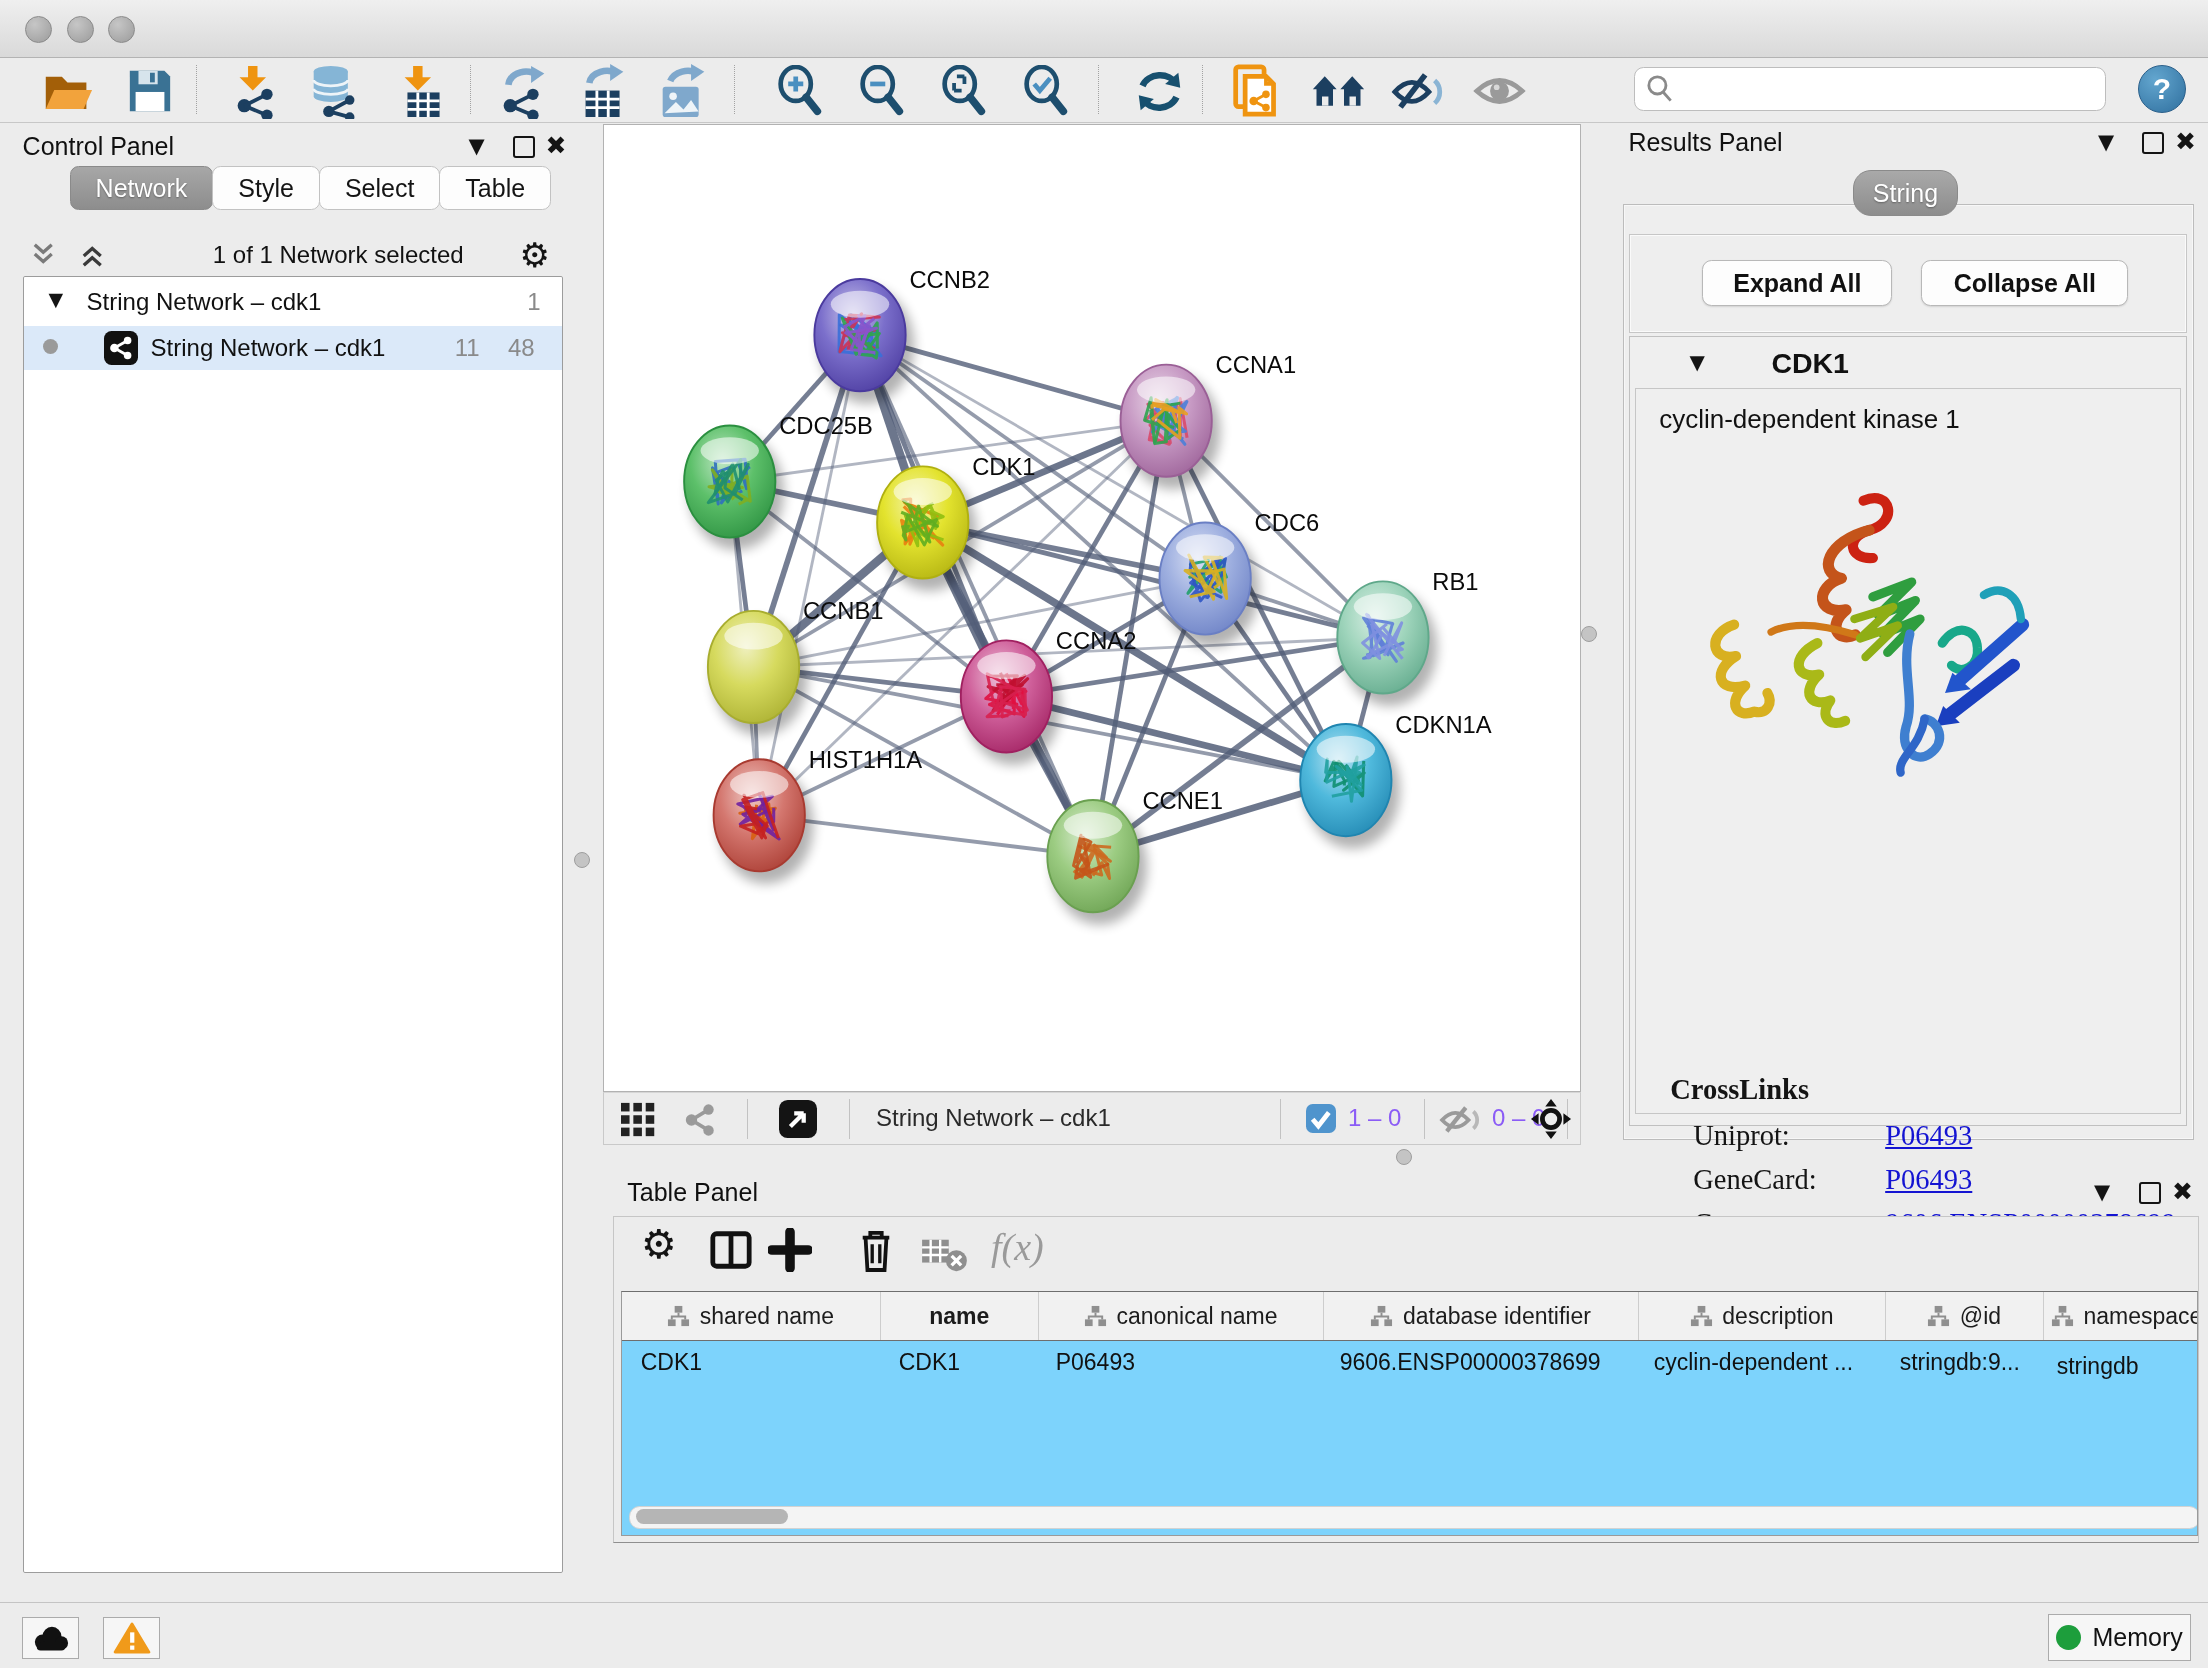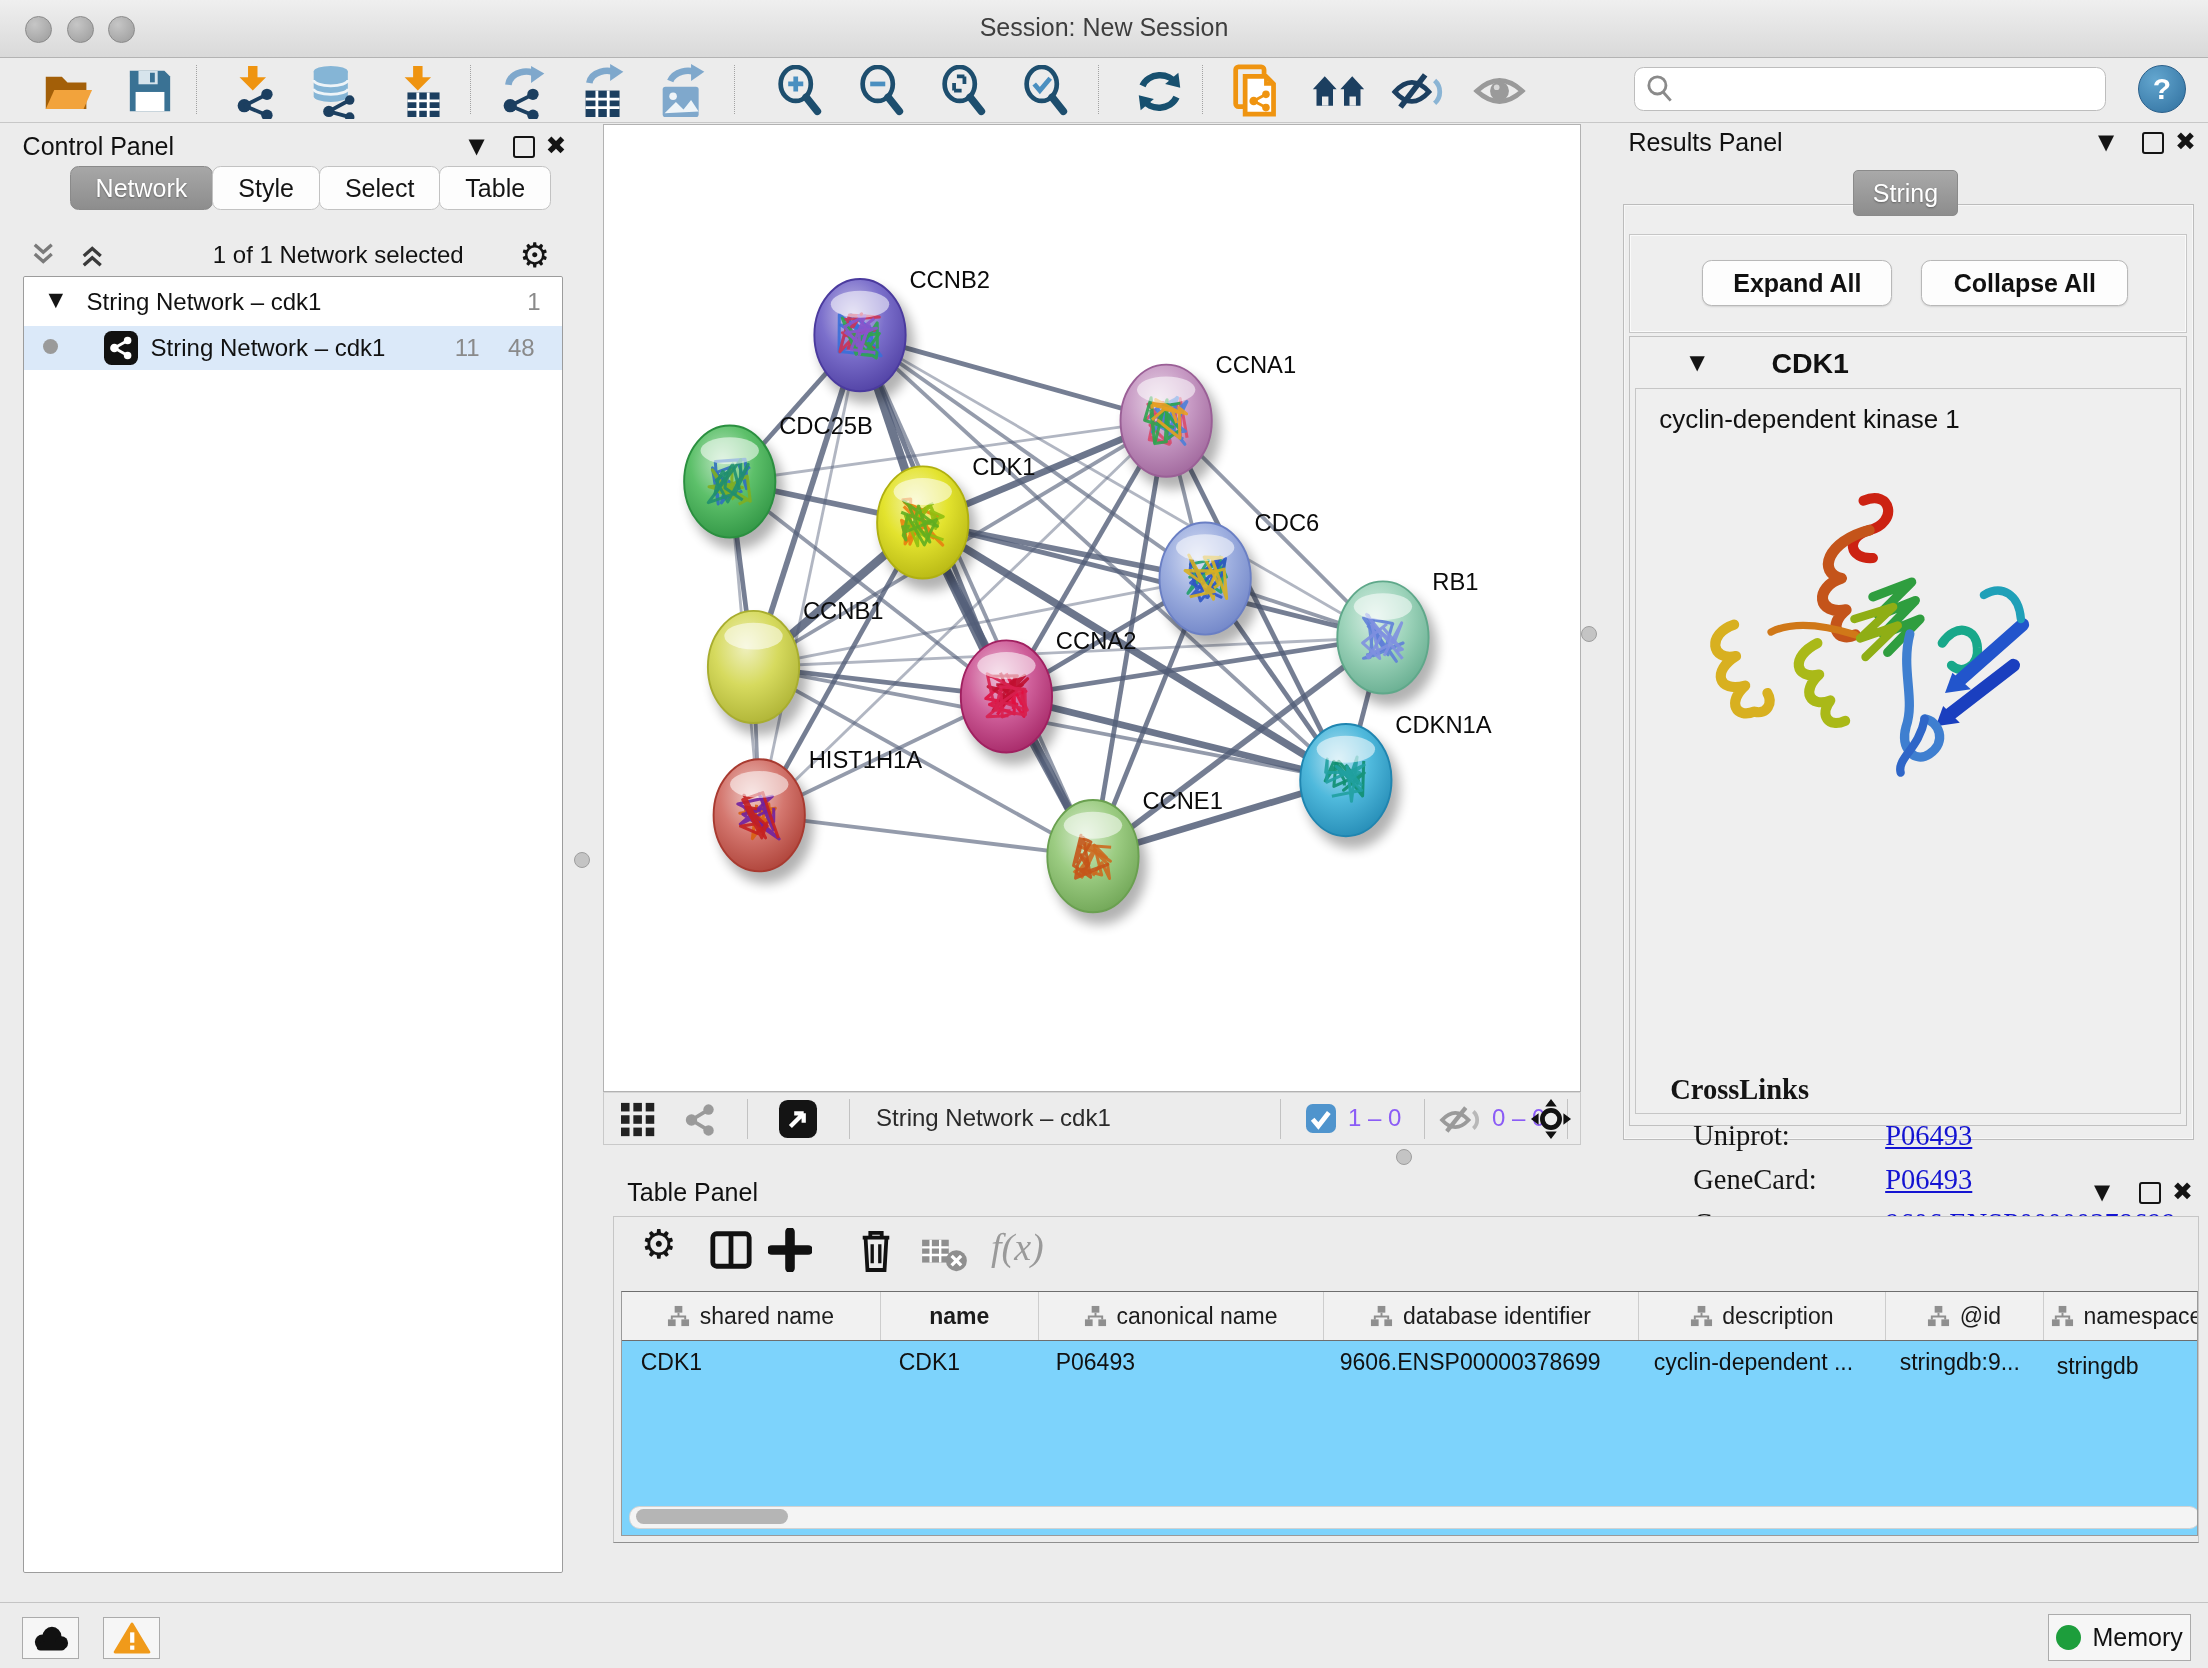--- a/index.html
+++ b/index.html
@@ -48,21 +48,21 @@
           border:1px solid #c9c9c9;border-top:1px solid #d6d6d6;}
   .nbsep{position:absolute;top:5.7px;height:40px;border-left:1px solid #c2c2c2;}
   .nbtxt{position:absolute;top:10.5px;font-size:24px;color:#2a2a2a;}
   .nbnum{color:#8b5cf6;}
   .splitdot{position:absolute;width:14.3px;height:14.3px;border-radius:50%;background:#c4c4c4;border:1px solid #9e9e9e;}
   
   .rpanel{position:absolute;left:1617px;top:124px;width:584px;height:1046px;}
   .rbox{position:absolute;left:5.7px;top:80px;width:569px;height:934px;border:1.9px solid #bcbcbc;
         box-shadow:inset 0 0 0 1px #f7f7f7;background:#eeeeee;}
   .rtab{position:absolute;left:236px;top:46px;width:103px;height:44px;line-height:44px;text-align:center;
-        background:linear-gradient(#a9a9a9,#8d8d8d);color:#fff;font-size:25px;border-radius:5px;
+        background:linear-gradient(#a9a9a9,#8d8d8d);color:#fff;font-size:25px;border-radius:18px;
         border:1px solid #8a8a8a;text-shadow:0 1px 1.9px rgba(0,0,0,.35);z-index:3;}
   .btnsbox{position:absolute;left:5.7px;top:28.5px;right:5.7px;height:97px;border:1.9px solid #c6c6c6;
            box-shadow:inset 0 0 0 1px #fafafa;font-weight:bold;}
   .rbtn{position:absolute;top:25px;height:44px;line-height:44px;background:#fdfdfd;border:1px solid #b8b8b8;
         border-radius:9.5px;font-size:25px;text-align:center;box-shadow:0 1px 1.9px rgba(0,0,0,.12);}
   .cdkbox{position:absolute;left:5.7px;top:131px;right:5.7px;height:788px;border:1.9px solid #c0c0c0;background:#efefef;}
   .cdkhead{position:absolute;left:0;top:0;width:100%;height:51px;}
   .cdkinner{position:absolute;left:4.8px;top:51px;right:4.8px;bottom:11.4px;border:1px solid #c6c6c6;background:#efefef;}
   .xl{font-family:"Liberation Serif",serif;font-size:28.5px;color:#141414;}
   .xl a{color:#1414d2;text-decoration:underline;}
@@ -94,21 +94,20 @@
 </style>
 </head>
 <body>
 
 <div class="win">
 
   <div class="titlebar">
     <div class="tl" style="left:25px"></div>
     <div class="tl" style="left:67px"></div>
     <div class="tl" style="left:108px"></div>
-    <div class="wtitle">Session: New Session</div>
   </div>
 
   <div class="toolbar">
     <div class="tbtn" style="left:40px">
       <svg width="51" height="48" viewBox="0 0 54 50">
         <path d="M4,10 h17 l6,6 h20 v28 h-43 z" fill="#a35f08"></path>
         <path d="M4,44 l9,-20 h40 l-9,20 z" fill="#f2a33c"></path>
       </svg>
     </div>
     <div class="tbtn" style="left:122px">

